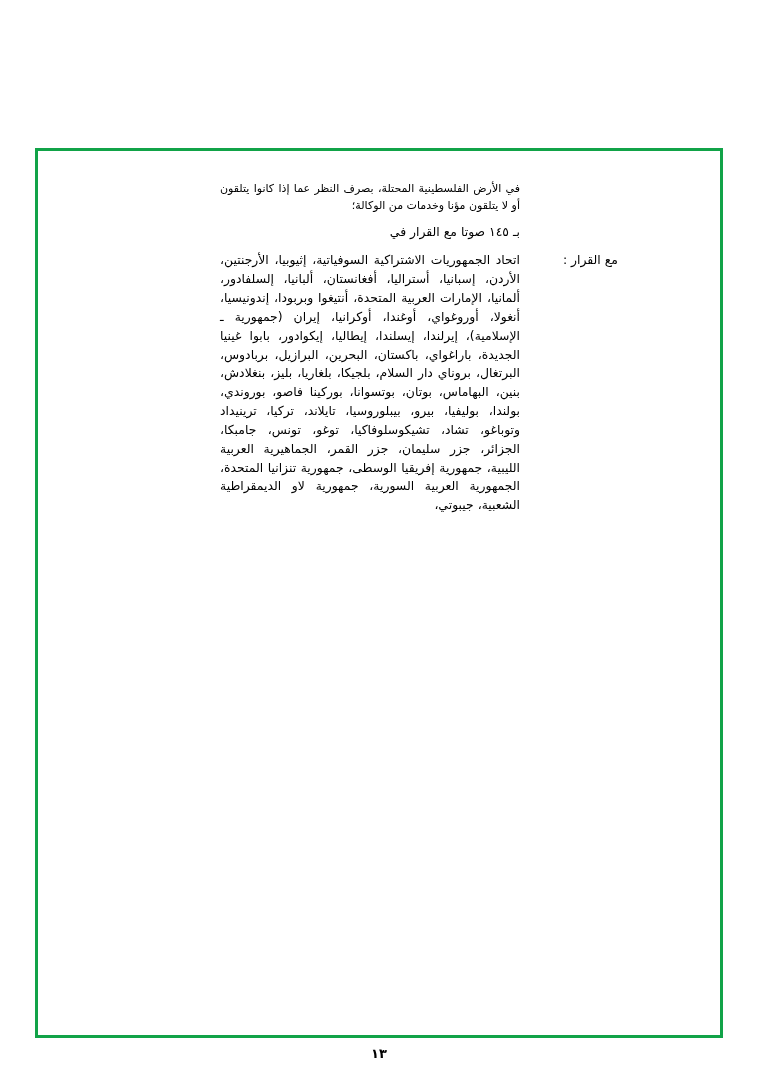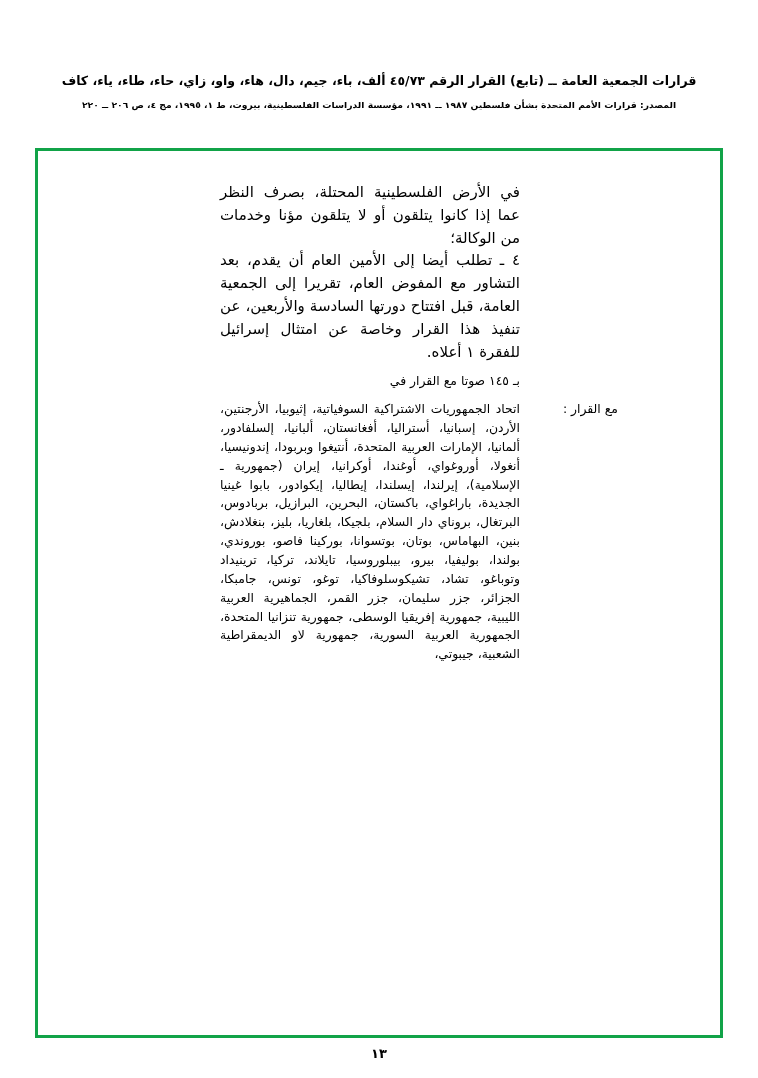--- a/index.html
+++ b/index.html
@@ -57,21 +57,21 @@
   .content {
     position: absolute;
     top: 30px;
     right: 200px;
     width: 300px;
     direction: rtl;
     text-align: justify;
     text-align-last: right;
   }
   .para {
-    font-size: 15px;
+    font-size: 11px;
     line-height: 1.52;
     margin: 0 0 0 0;
     direction: rtl;
     text-align: justify;
     text-align-last: right;
   }
   .gap {
     height: 9px;
   }
   .vote-line {
@@ -108,31 +108,26 @@
     font-size: 13px;
     font-weight: bold;
     direction: rtl;
   }
 </style>
 </head>
 <body>
 
 <div class="page">
 
-  <div class="header-block">
-    <div class="header-title">قرارات الجمعية العامة ــ (تابع) القرار الرقم ٤٥/٧٣ ألف، باء، جيم، دال، هاء، واو، زاي، حاء، طاء، ياء، كاف</div>
-    <div class="header-source">المصدر: قرارات الأمم المتحدة بشأن فلسطين ١٩٨٧ ــ ١٩٩١، مؤسسة الدراسات الفلسطينية، بيروت، ط ١، ١٩٩٥، مج ٤، ص ٢٠٦ ــ ٢٢٠</div>
-  </div>
 
   <div class="frame">
     <div class="content">
 
       <p class="para">في الأرض الفلسطينية المحتلة، بصرف النظر عما إذا كانوا يتلقون أو لا يتلقون مؤنا وخدمات من الوكالة؛</p>
 
-      <p class="para">٤ ـ تطلب أيضا إلى الأمين العام أن يقدم، بعد التشاور مع المفوض العام، تقريرا إلى الجمعية العامة، قبل افتتاح دورتها السادسة والأربعين، عن تنفيذ هذا القرار وخاصة عن امتثال إسرائيل للفقرة ١ أعلاه.</p>
 
       <div class="gap"></div>
 
       <div class="vote-line">بـ ١٤٥ صوتا مع القرار في</div>
 
       <div class="gap"></div>
 
       <div class="country-block">
         <span class="country-label">مع القرار  :</span>
         <span>اتحاد الجمهوريات الاشتراكية السوفياتية، إثيوبيا، الأرجنتين، الأردن، إسبانيا، أستراليا، أفغانستان، ألبانيا، إلسلفادور، ألمانيا، الإمارات العربية المتحدة، أنتيغوا وبربودا، إندونيسيا، أنغولا، أوروغواي، أوغندا، أوكرانيا، إيران (جمهورية ـ الإسلامية)، إيرلندا، إيسلندا، إيطاليا، إيكوادور، بابوا غينيا الجديدة، باراغواي، باكستان، البحرين، البرازيل، بربادوس، البرتغال، بروناي دار السلام، بلجيكا، بلغاريا، بليز، بنغلادش، بنين، البهاماس، بوتان، بوتسوانا، بوركينا فاصو، بوروندي، بولندا، بوليفيا، بيرو، بيبلوروسيا، تايلاند، تركيا، ترينيداد وتوباغو، تشاد، تشيكوسلوفاكيا، توغو، تونس، جامبكا، الجزائر، جزر سليمان، جزر القمر، الجماهيرية العربية الليبية، جمهورية إفريقيا الوسطى، جمهورية تنزانيا المتحدة، الجمهورية العربية السورية، جمهورية لاو الديمقراطية الشعبية، جيبوتي،</span>

